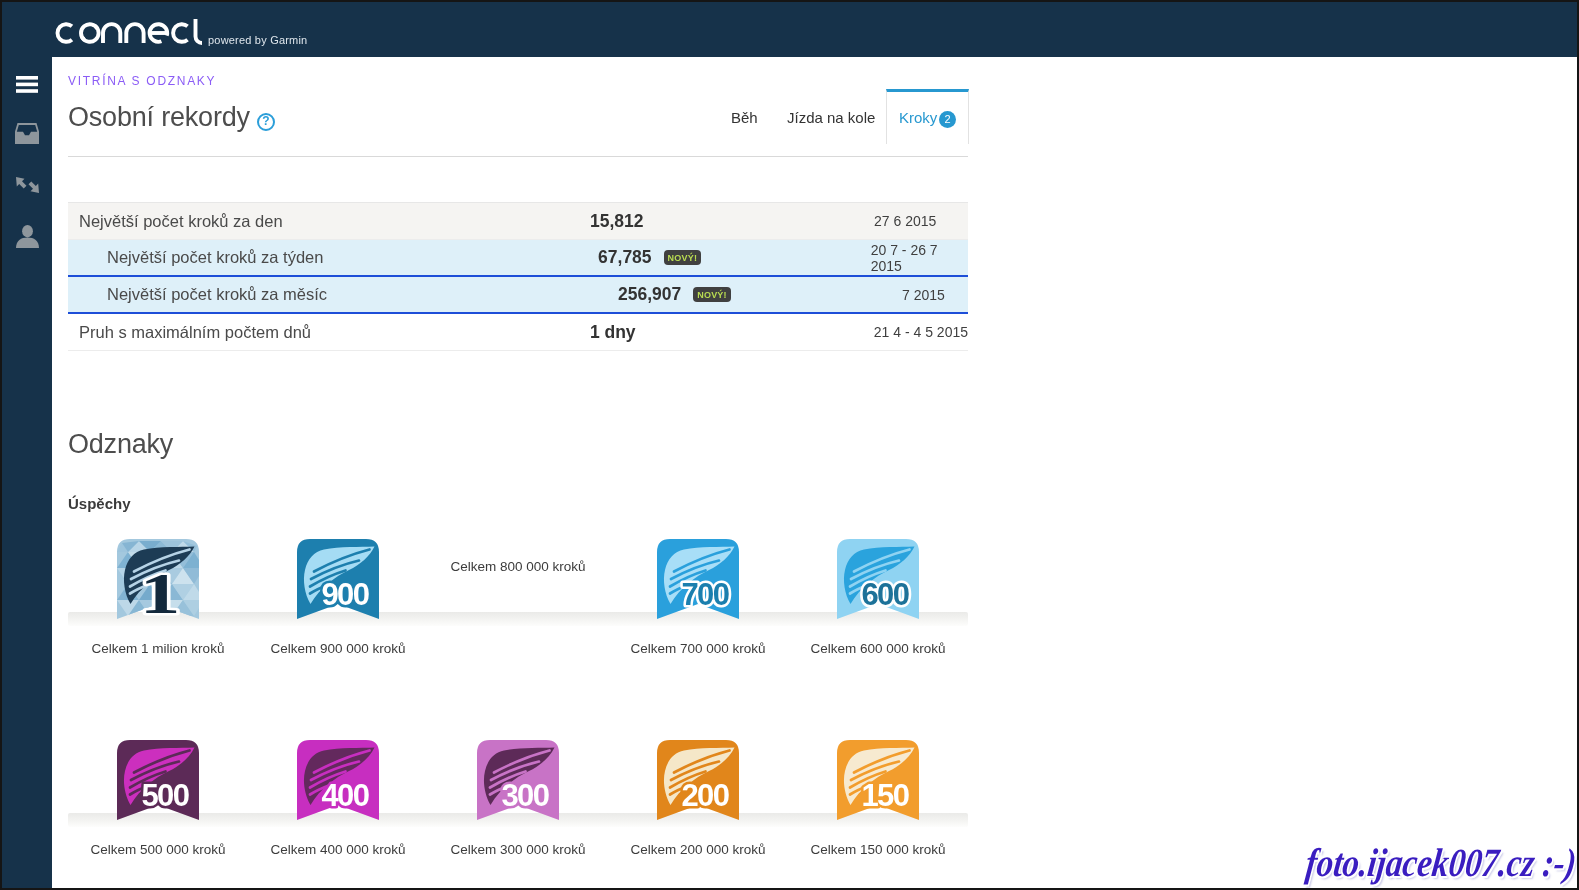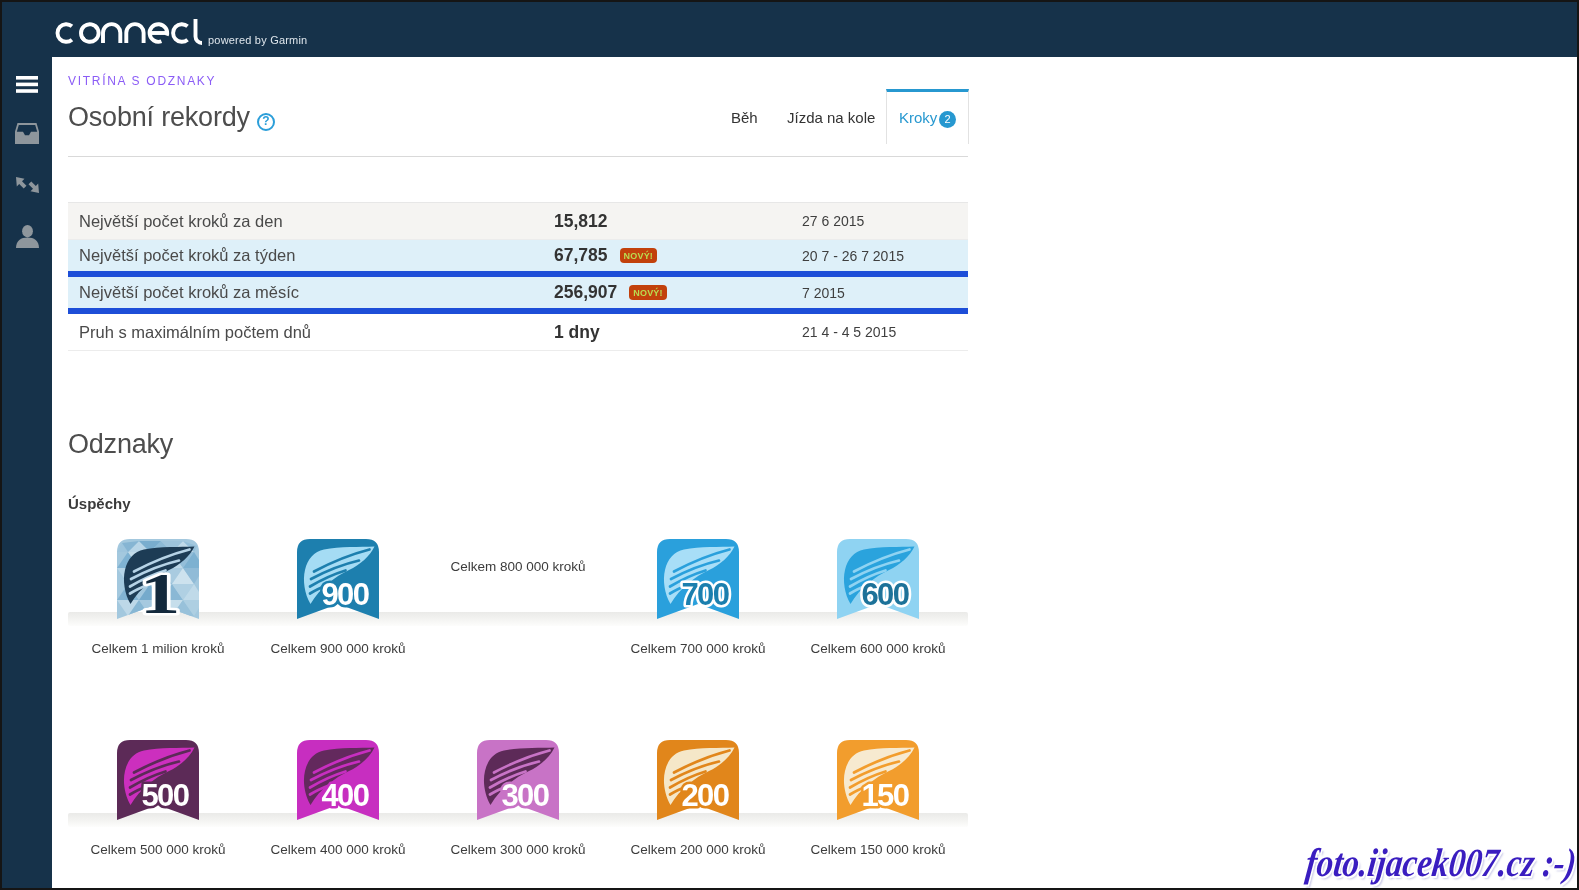--- a/index.html
+++ b/index.html
@@ -16,27 +16,27 @@
 .tab { position:absolute; top:109px; font-size:15px; color:#333; }
 #tabbeh { left:731px; }
 #tabjizda { left:787px; }
 #tabbox { position:absolute; left:886px; top:89px; width:83px; height:55px; background:#fff;
   border-top:3px solid #2798d0; border-left:1px solid #e2e2e2; border-right:1px solid #e2e2e2; z-index:3; }
 #tabkroky { position:absolute; left:899px; top:109px; font-size:15px; color:#2798d0; z-index:4; }
 #tabbadge { position:absolute; left:939px; top:111px; width:17px; height:17px; border-radius:50%;
   background:#2798d0; color:#fff; font-size:11px; text-align:center; line-height:17px; z-index:4; }
 #hr1 { position:absolute; left:68px; top:156px; width:900px; height:1px; background:#d9d9d9; }
 #tbl { position:absolute; left:68px; top:202px; width:900px; border-top:1px solid #e7e7e7; }
-.trow { height:37px; display:flex; align-items:center; border-bottom:1px solid #ececec; }
+.trow { height:37px; display:flex; align-items:center; border-bottom:1px solid #ececec;gap:36px; }
 .trow.gray { background:#f5f4f2; }
-.trow.blue { background:#def0f9; border-bottom:6px solid #1d4ed8; }
+.trow.blue { background:#def0f9; border-bottom:2px solid #1d4ed8;padding-left:28px; }
 .tlabel { width:446px; padding-left:11px; font-size:16.5px; color:#4a4a4a; }
 .tval { width:248px; font-size:17.5px; font-weight:bold; color:#333; display:flex; align-items:center;margin-left:40px; }
 .tdate { font-size:14px; color:#3f3f3f; }
-.novy { display:inline-block; margin-left:12px; background:#c2410c; color:#b9dc51; font-size:9px;
+.novy { display:inline-block; margin-left:12px; background:#404040; color:#b9dc51; font-size:9px;
   font-weight:bold; padding:2.5px 4px; border-radius:4px; letter-spacing:0.2px; }
 #h2 { left:68px; top:429px; font-size:27px; color:#4d4d4d; letter-spacing:-0.2px; }
 #h3 { left:68px; top:495px; font-size:15px; color:#3b3b3b; font-weight:bold; }
 .bgrid { position:absolute; left:68px; width:900px; display:flex; z-index:2; }
 #bgrid1 { top:538px; }
 #bgrid2 { top:739px; }
 .bcell { width:180px; }
 .bimg { width:82px; margin:0 auto; }
 .blabel { text-align:center; font-size:13.5px; color:#3c3c3c; margin-top:21px; }
 .shelf { position:absolute; left:68px; width:900px; height:14px; z-index:1;

